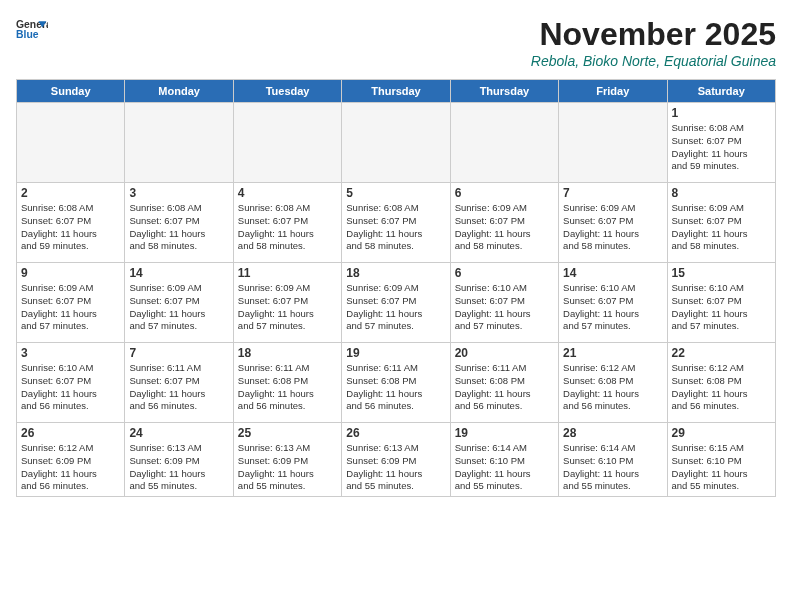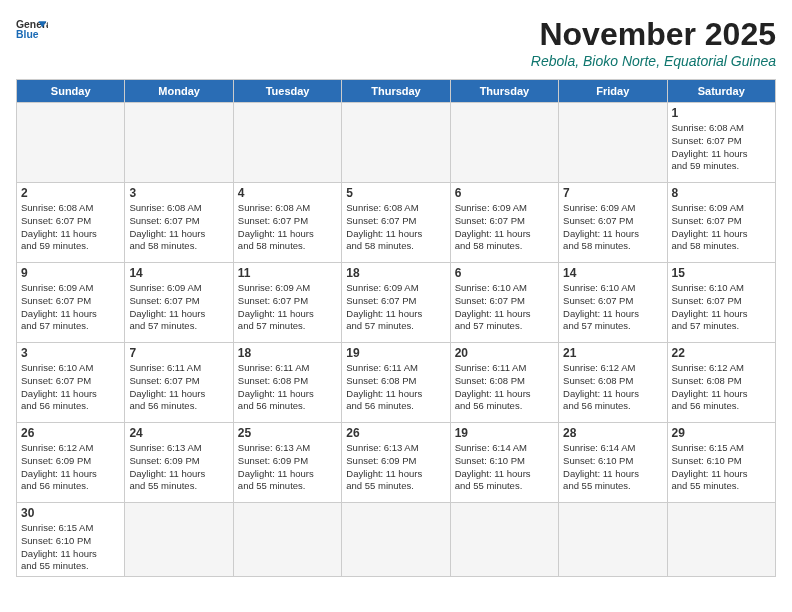--- a/index.html
+++ b/index.html
@@ -319,29 +319,14 @@
 and 55 minutes.</div>
         </td>
         <td>
           <div class="day-number">29</div>
           <div class="day-info" style="white-space: pre-line;">Sunrise: 6:15 AM
 Sunset: 6:10 PM
 Daylight: 11 hours
 and 55 minutes.</div>
         </td>
       </tr>
-      <tr>
-        <td>
-          <div class="day-number">30</div>
-          <div class="day-info" style="white-space: pre-line;">Sunrise: 6:15 AM
-Sunset: 6:10 PM
-Daylight: 11 hours
-and 55 minutes.</div>
-        </td>
-        <td class="empty"></td>
-        <td class="empty"></td>
-        <td class="empty"></td>
-        <td class="empty"></td>
-        <td class="empty"></td>
-        <td class="empty"></td>
-      </tr>
     </tbody>
 </table>
 
 </body></html>

